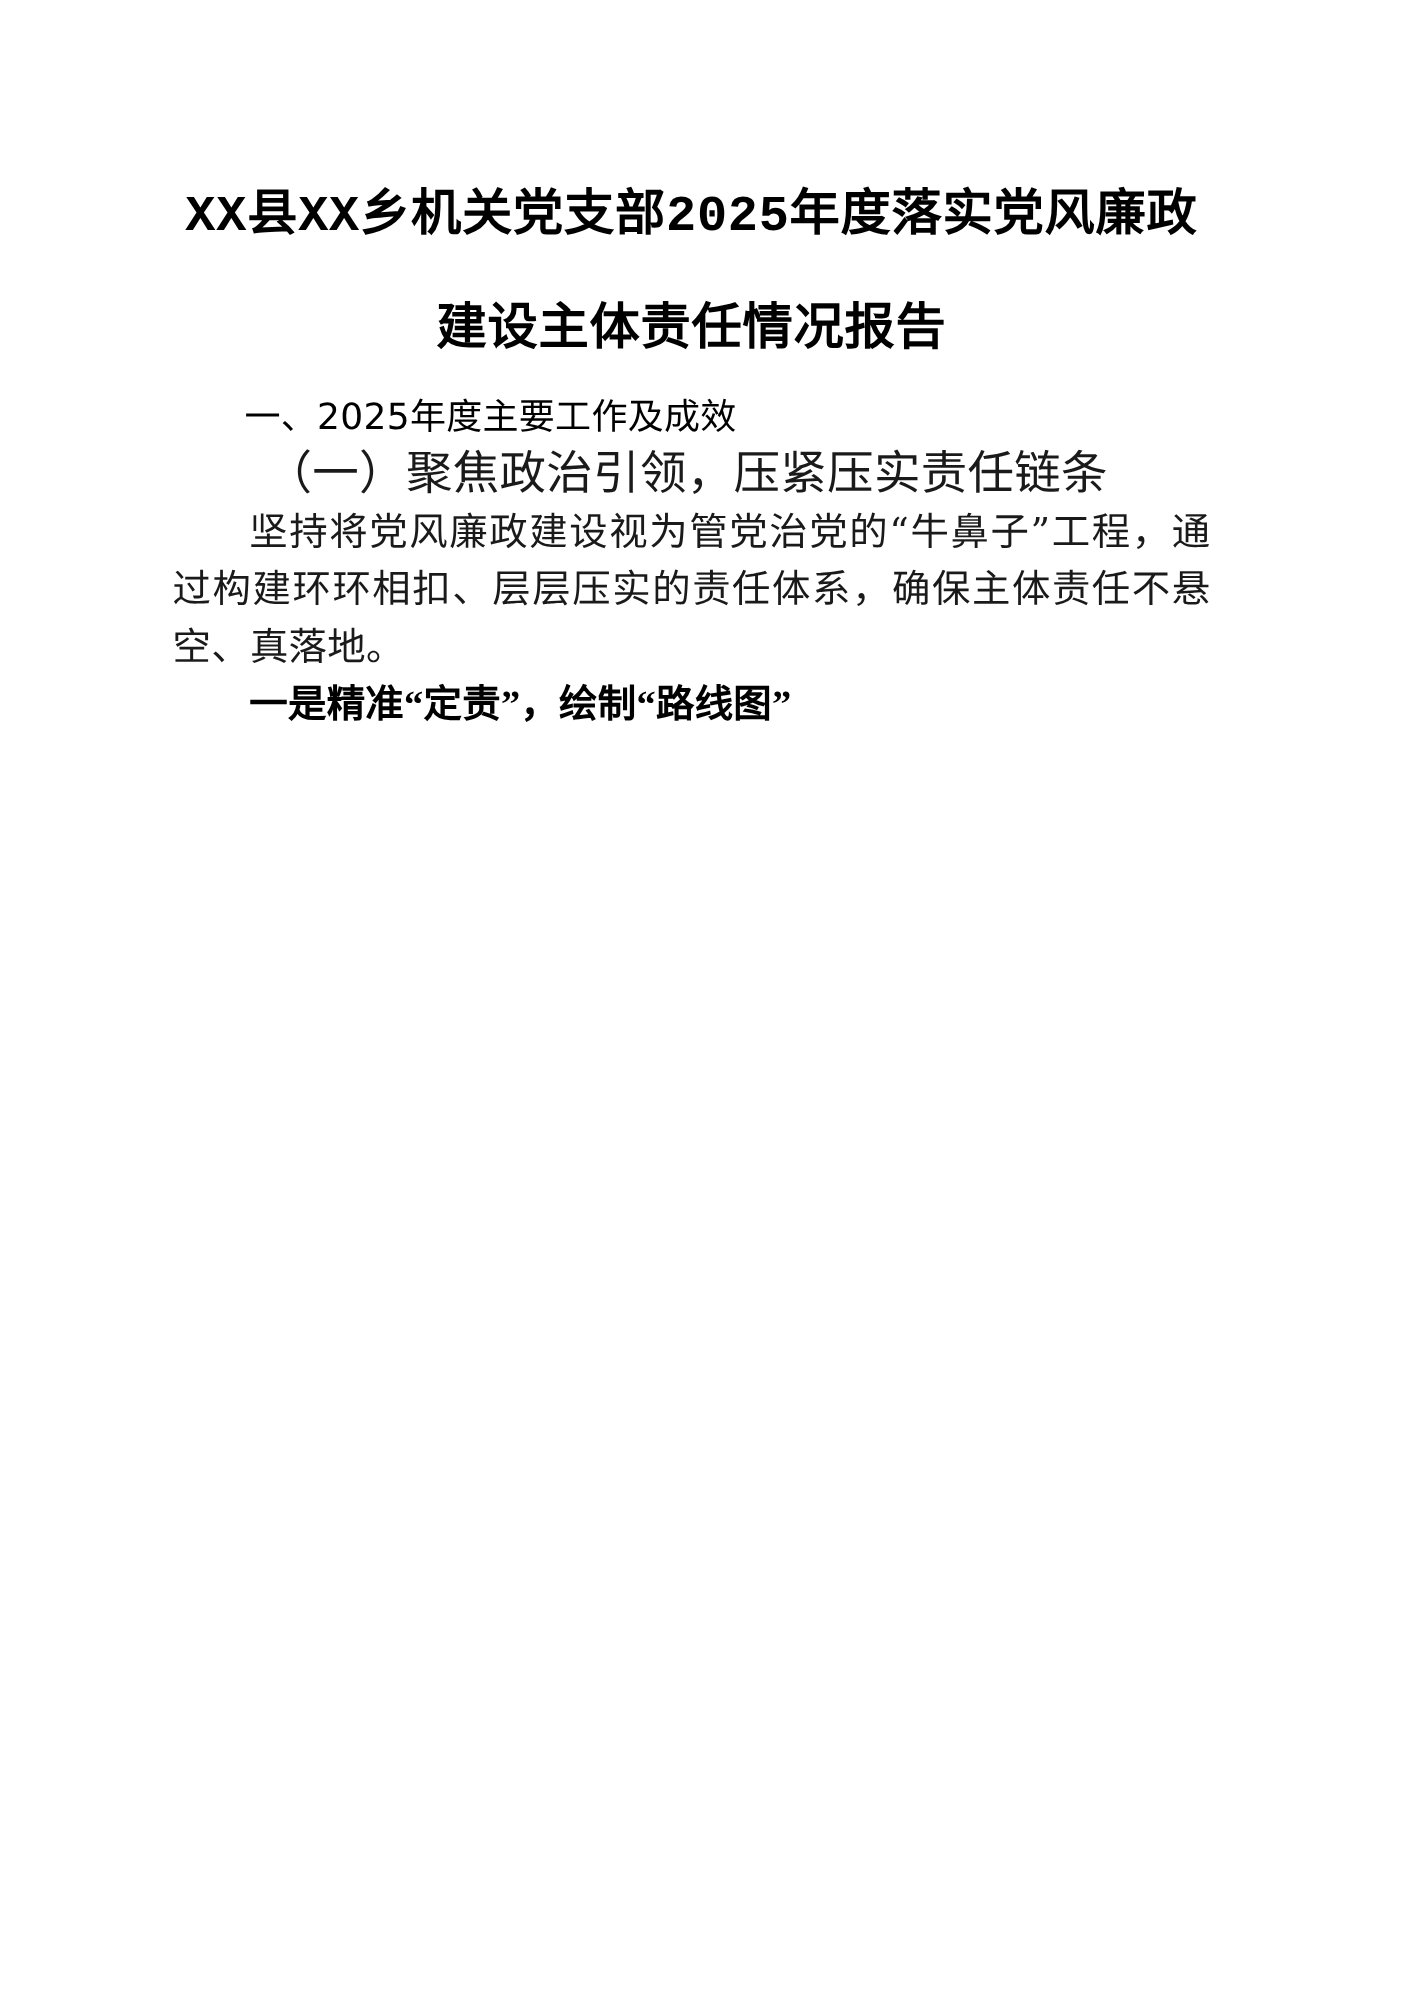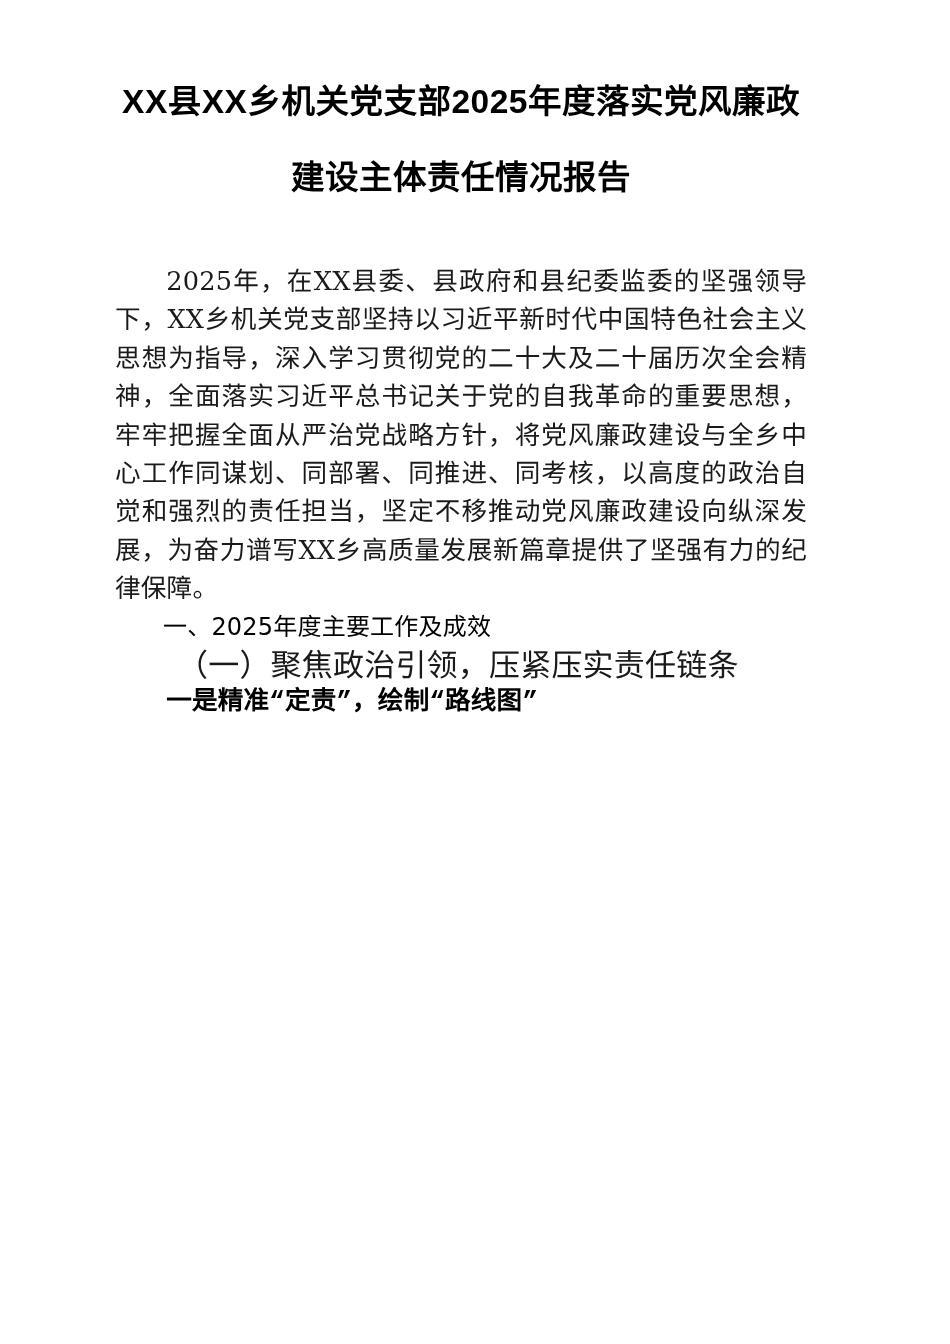--- a/index.html
+++ b/index.html
@@ -18,28 +18,28 @@
   }
   .doc-body {
     position: absolute;
     left: 115px;
     top: 0;
     width: 692px;
   }
 
   
   .doc-title {
-    font-family: Liberation Sans, sans-serif;
+    font-family: Liberation Mono, monospace;
     font-weight: bold;
     font-size: 33.5px;
     line-height: 76px;
     text-align: center;
     color: #000000;
     letter-spacing: 0.5px;
-    padding-top: 64px;
+    padding-top: 107px;
     margin: 0;
     white-space: normal;
   }
 
   
   .para {
     font-family: "DejaVu Serif", "Liberation Serif", serif;
     font-size: 25.6px;
     line-height: 38.4px;
     color: #1a1a1a;
@@ -75,43 +75,43 @@
     line-height: 38.4px;
     font-weight: normal;
     color: #1a1a1a;
     text-indent: 2em;
     margin: 0;
     letter-spacing: 0.2px;
   }
 
   
   .h-level3 {
-    font-family: Liberation Mono, monospace;
+    font-family: Liberation Serif, serif;
     font-size: 25.6px;
     line-height: 38.4px;
     font-weight: bold;
     color: #000000;
     text-indent: 2em;
     margin: 0;
     letter-spacing: 0.2px;
   }
 </style>
 </head>
 <body>
 
 <div class="page">
   <div class="doc-body">
 
     <h1 class="doc-title">XX县XX乡机关党支部2025年度落实党风廉政建设主体责任情况报告</h1>
 
-    <p class="para para-first">2025年，在XX县委、县政府和县纪委监委的坚强领导下，XX乡机关党支部坚持以习近平新时代中国特色社会主义思想为指导，深入学习贯彻党的二十大及二十届历次全会精神，全面落实习近平总书记关于党的自我革命的重要思想，牢牢把握全面从严治党战略方针，将党风廉政建设与全乡中心工作同谋划、同部署、同推进、同考核，以高度的政治自觉和强烈的责任担当，坚定不移推动党风廉政建设向纵深发展，为奋力谱写XX乡高质量发展新篇章提供了坚强有力的纪律保障。</p>
 
     <p class="h-level1">一、2025年度主要工作及成效</p>
 
 
     <p class="h-level2">（一）聚焦政治引领，压紧压实责任链条</p>
 
+    <p class="para">坚持将党风廉政建设视为管党治党的“牛鼻子”工程，通过构建环环相扣、层层压实的责任体系，确保主体责任不悬空、真落地。</p>
 
     <p class="h-level3">一是精准“定责”，绘制“路线图”</p>
 
 
   </div>
 </div>
 
 </body></html>

